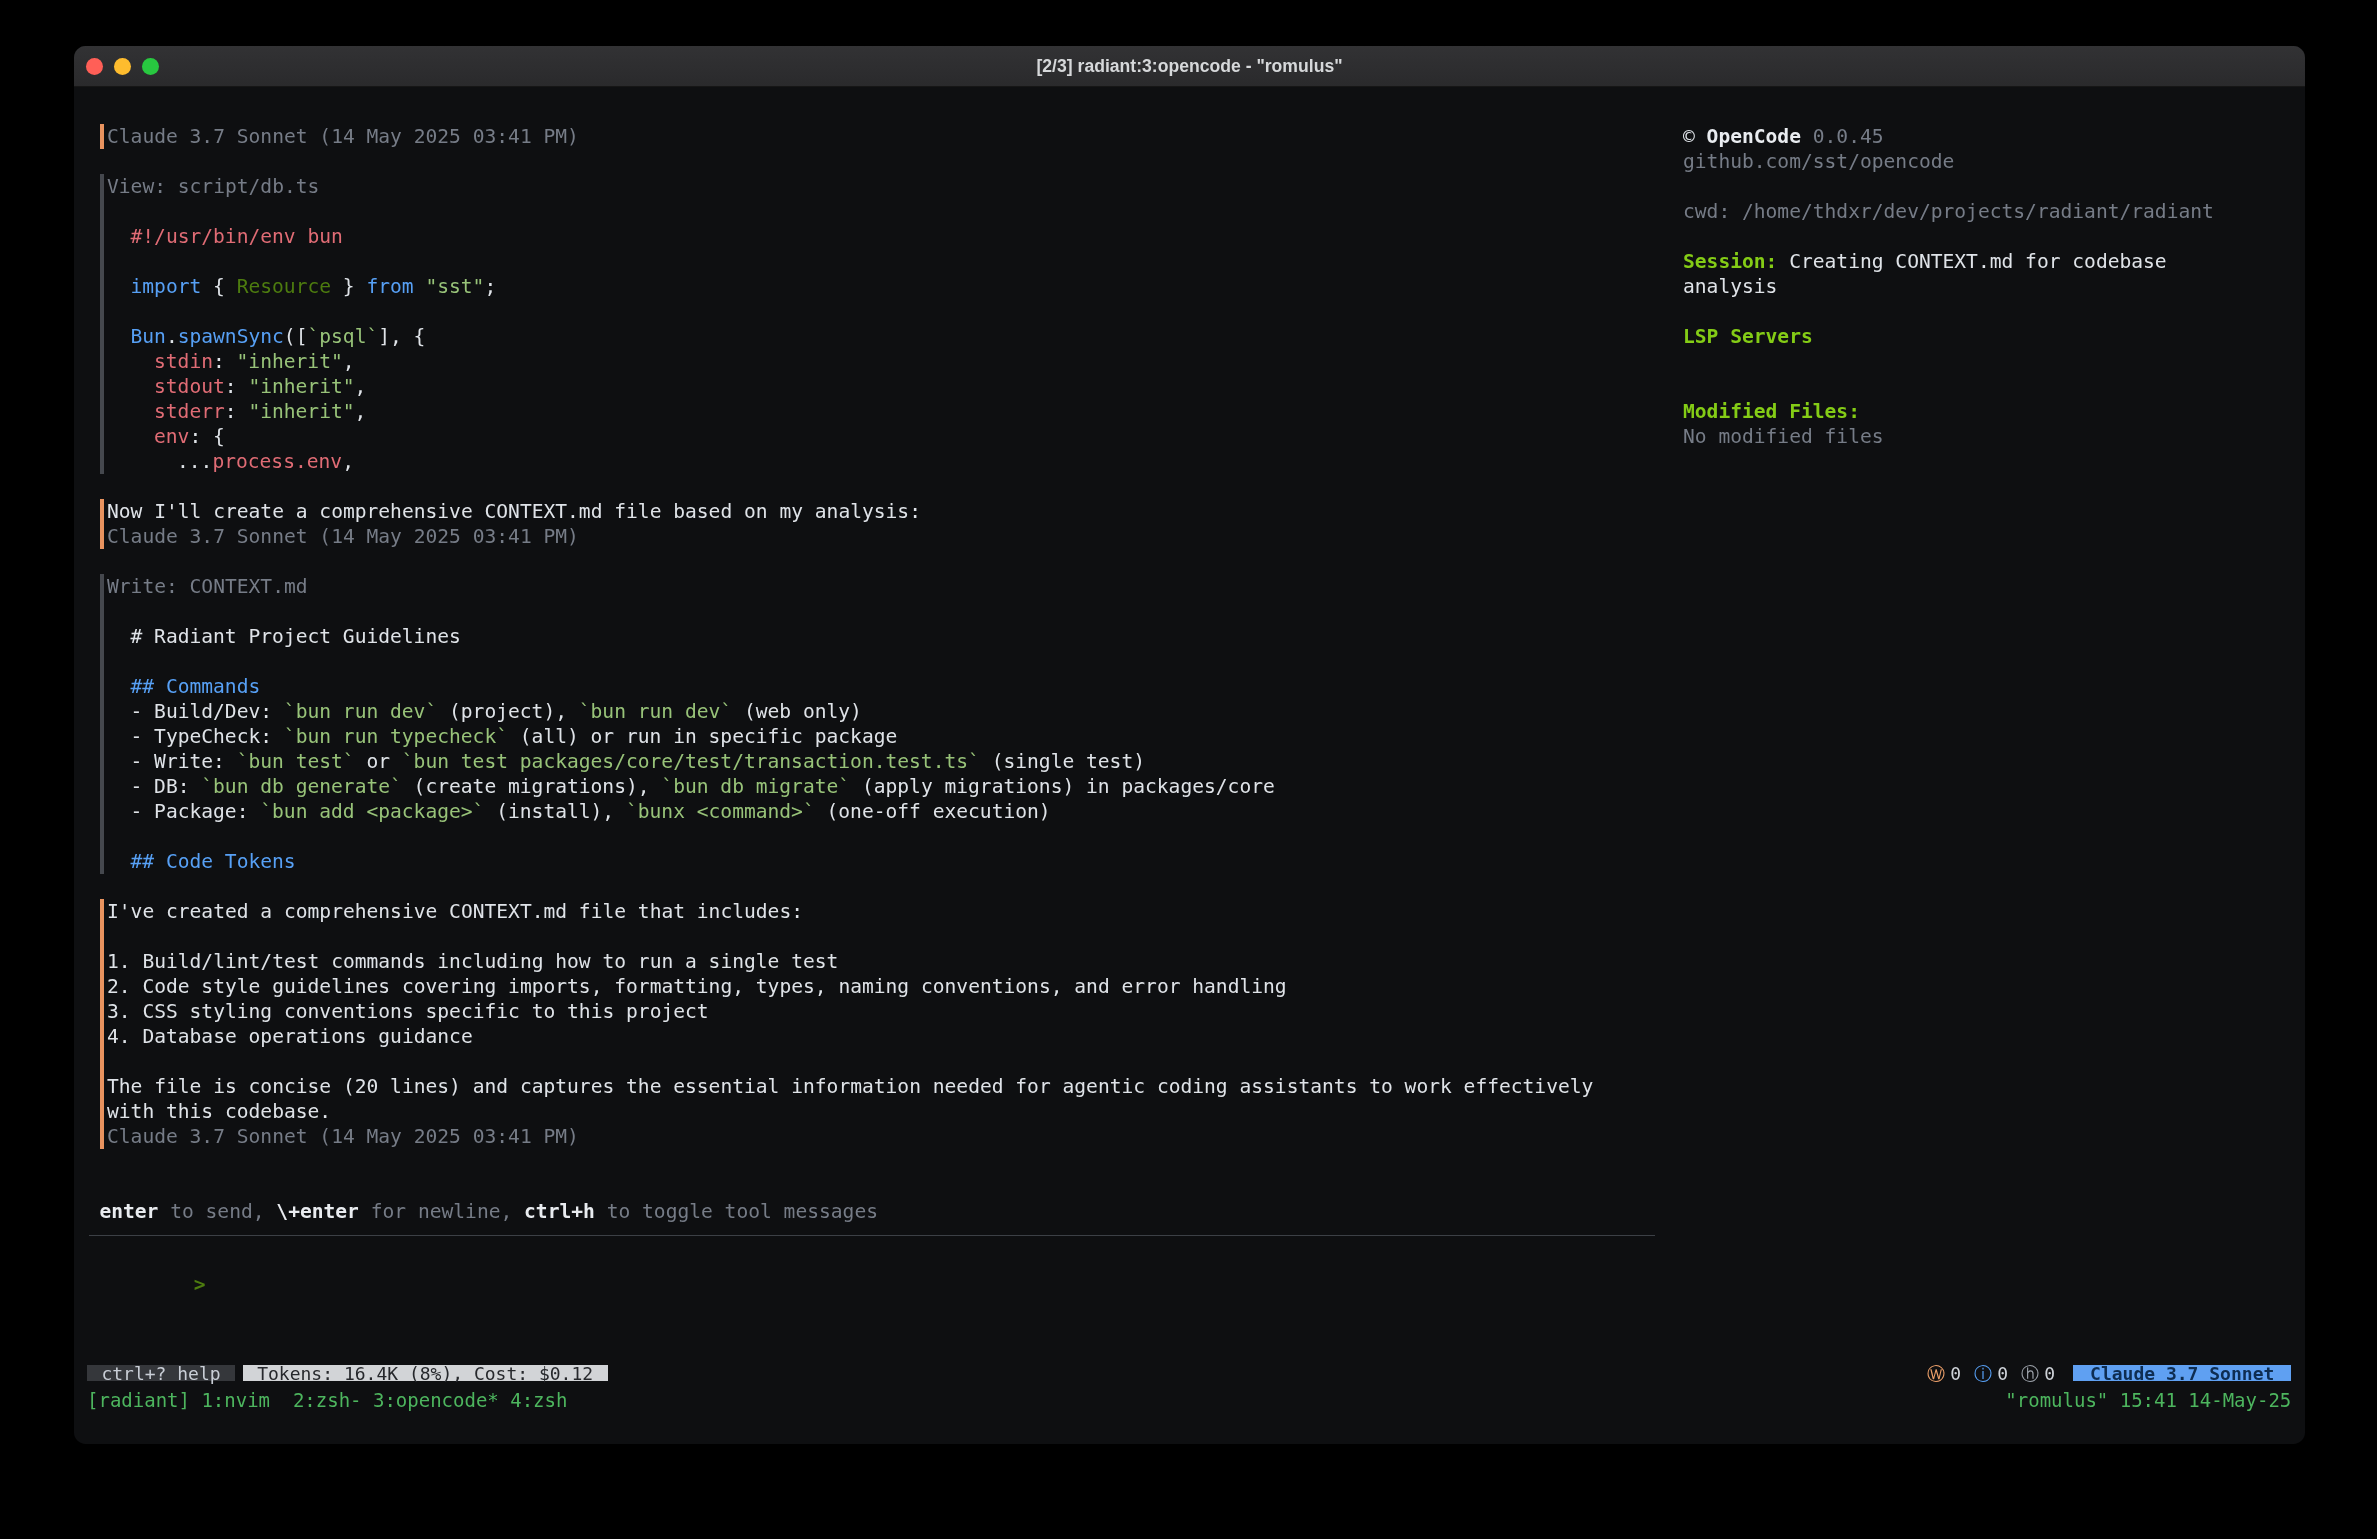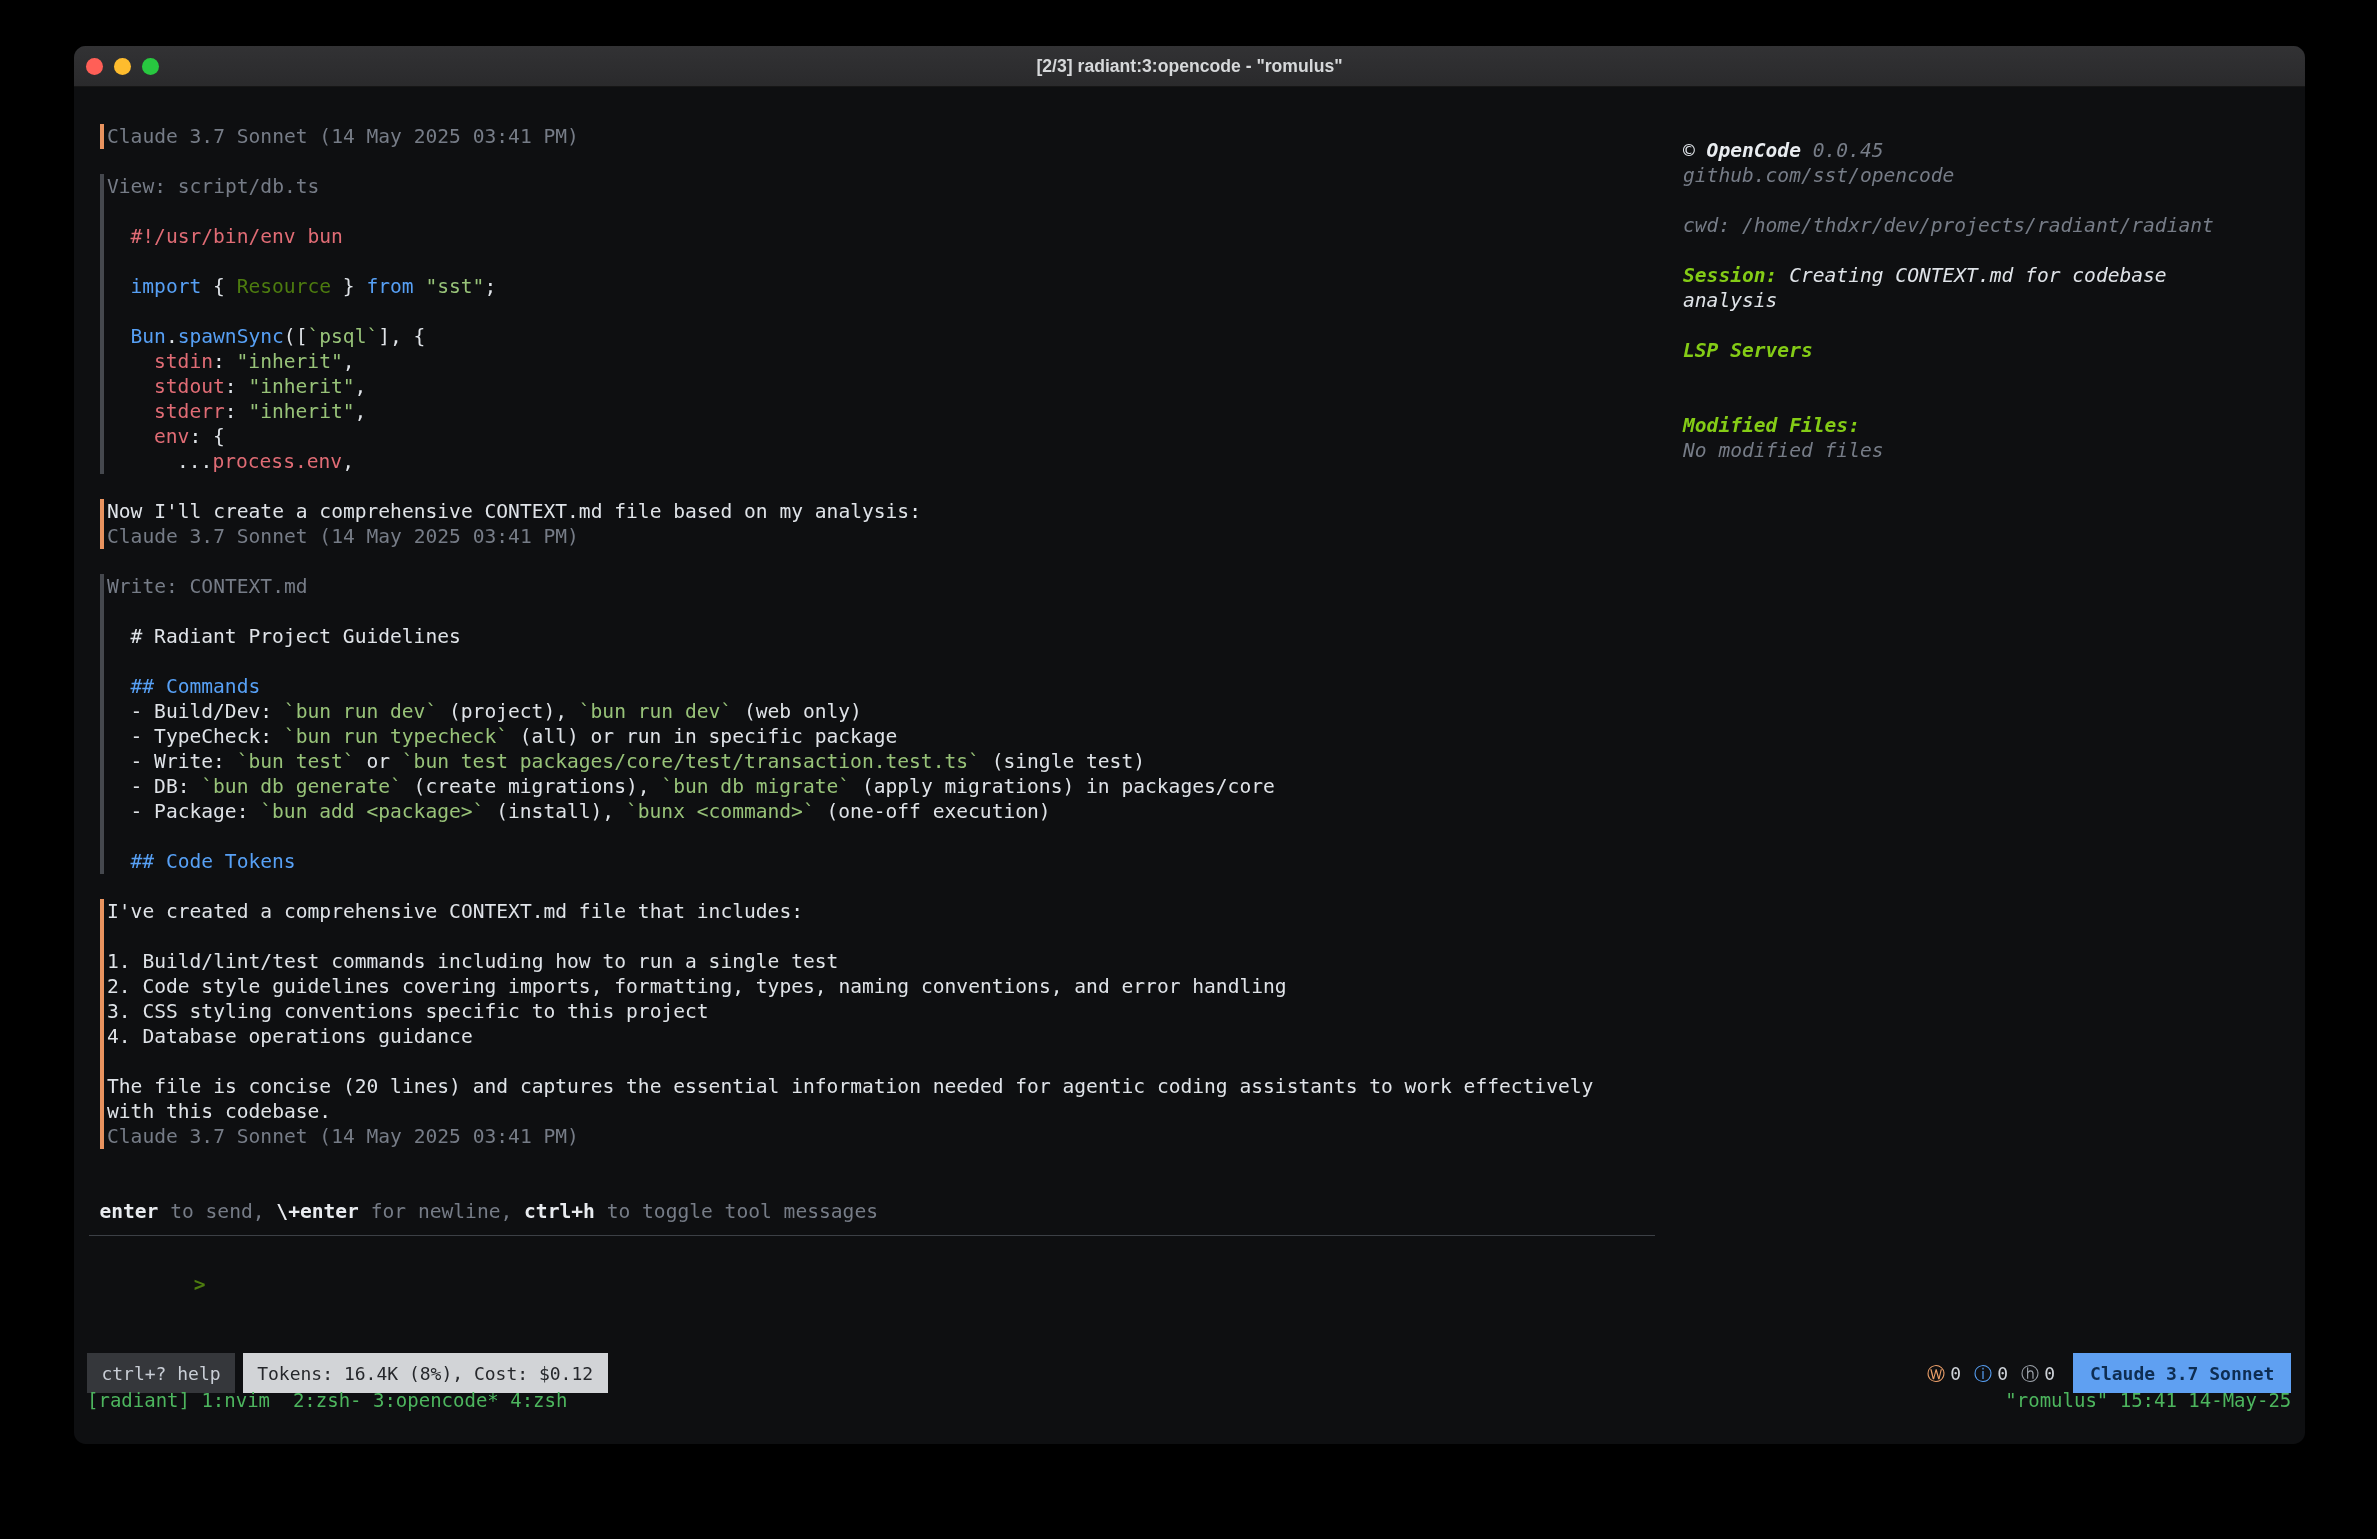--- a/index.html
+++ b/index.html
@@ -30,21 +30,21 @@
   .dot.green  { background: #28c840; }
   .title {
     font-family: "Liberation Sans", sans-serif;
     font-size: 17.6px; font-weight: bold; color: #d6d8da;
   }
   .term {
     position: absolute; left: 0; top: 40px; right: 0; bottom: 0;
     font-size: 19.6px; line-height: 25px;
   }
   .main { position: absolute; left: 0; top: 38px; width: 1592px; }
-  .sidebar { position: absolute; left: 1609px; top: 52px; width: 620px; font-style: italic; }
+  .sidebar { position: absolute; left: 1609px; top: 38px; width: 620px; }
   .line { white-space: pre; height: 25px; }
   .ind1 { padding-left: 23.5px; }
   .ind2 { padding-left: 47px; }
   .ind3 { padding-left: 70px; }
   .block { margin-left: 26px; border-left: 4.6px solid; padding-left: 3px; }
   .bar-orange { border-color: #e8935f; }
   .bar-gray   { border-color: #45484e; }
   .gap { height: 25px; }
 
   .c-w  { color: #dfe3e8; }
@@ -60,21 +60,21 @@
   .input-divider {
     border: none; border-top: 1.3px solid #3c4046;
     margin: 11px 11px 11px 15px; height: 0;
   }
   .prompt-line { margin-left: 25.4px; font-weight: bold; }
 
   .statusbar {
     position: absolute; left: 13px; right: 13.7px; top: 1274px; height: 26px;
     display: flex; align-items: center; font-size: 18px;
   }
-  .badge { height: 40px; display: flex; align-items: center; padding: 0 14.4px; white-space: pre; text-align: right; }
+  .badge { height: 16px; display: flex; align-items: center; padding: 0 14.4px; white-space: pre; text-align: right; }
   .badge-help   { background: #35373b; color: #c9ced6; margin-right: 7.8px; }
   .badge-tokens { background: #d2d4d7; color: #26282c; }
   .diag { margin-left: auto; display: flex; align-items: center; gap: 13px; color: #cfd3d9; margin-right: 18px; }
   .diag-item { display: flex; align-items: center; gap: 5.2px; }
   .ico-warn { color: #eda06a; }
   .ico-info { color: #57a0f5; }
   .ico-hint { color: #9aa0a8; }
   .badge-model { background: #5fa0f2; color: #0e2d52; font-weight: bold; padding: 0 17px; }
 
   .tmuxbar {

